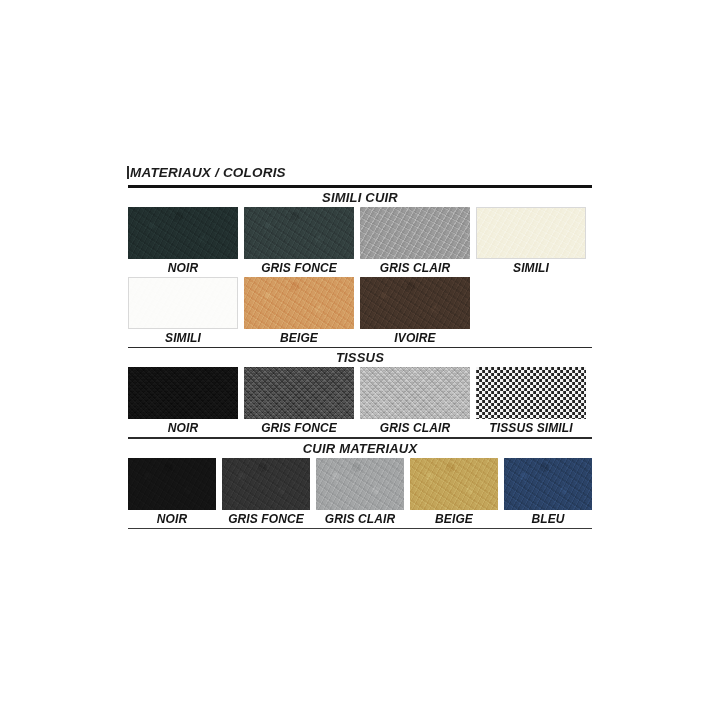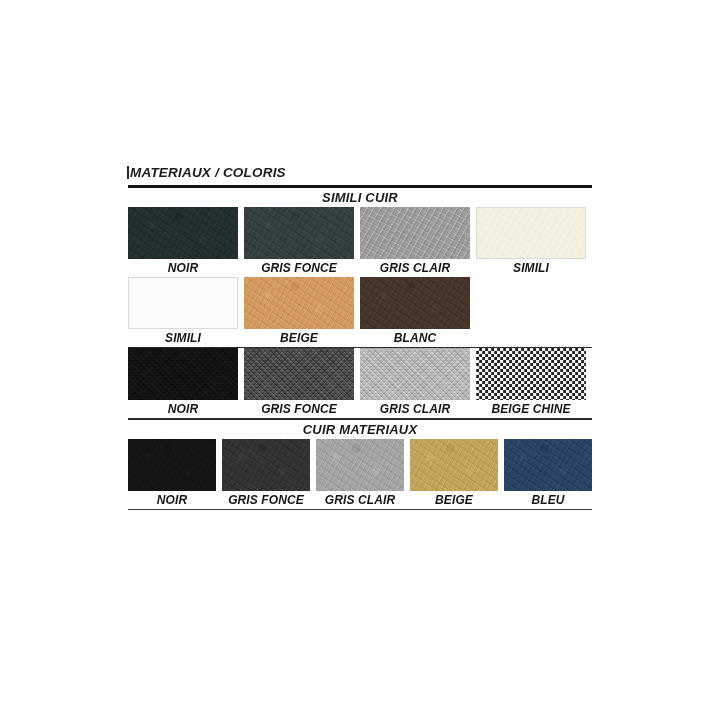--- a/index.html
+++ b/index.html
@@ -202,43 +202,44 @@
       <div class="swatch-cell w4">
         <div class="swatch tex-leather-soft bordered" style="background:#fcfcfa;"></div>
         <div class="swatch-label">SIMILI</div>
       </div>
       <div class="swatch-cell w4">
         <div class="swatch tex-leather" style="background:#d39b61;"></div>
         <div class="swatch-label">BEIGE</div>
       </div>
       <div class="swatch-cell w4">
         <div class="swatch tex-leather" style="background:#46352a;"></div>
-        <div class="swatch-label">BLANC</div>
+        <div class="swatch-label">IVOIRE</div>
       </div>
     </div>
 
     <div class="rule thin"></div>
 
+    <div class="section-head">TISSUS</div>
 
     <div class="swatch-row">
       <div class="swatch-cell w4">
         <div class="swatch tex-fabric" style="background:#121212;"></div>
         <div class="swatch-label">NOIR</div>
       </div>
       <div class="swatch-cell w4">
         <div class="swatch tex-fabric" style="background:#4a4a4a;"></div>
         <div class="swatch-label">GRIS FONCE</div>
       </div>
       <div class="swatch-cell w4">
         <div class="swatch tex-fabric" style="background:#b6b6b6;"></div>
         <div class="swatch-label">GRIS CLAIR</div>
       </div>
       <div class="swatch-cell w4">
         <div class="swatch tex-check" style="background:#efefef;"></div>
-        <div class="swatch-label">BEIGE CHINE</div>
+        <div class="swatch-label">TISSUS SIMILI</div>
       </div>
     </div>
 
     <div class="rule thin"></div>
 
     <div class="section-head">CUIR MATERIAUX</div>
 
     <div class="swatch-row">
       <div class="swatch-cell w5">
         <div class="swatch tex-leather" style="background:#141414;"></div>

